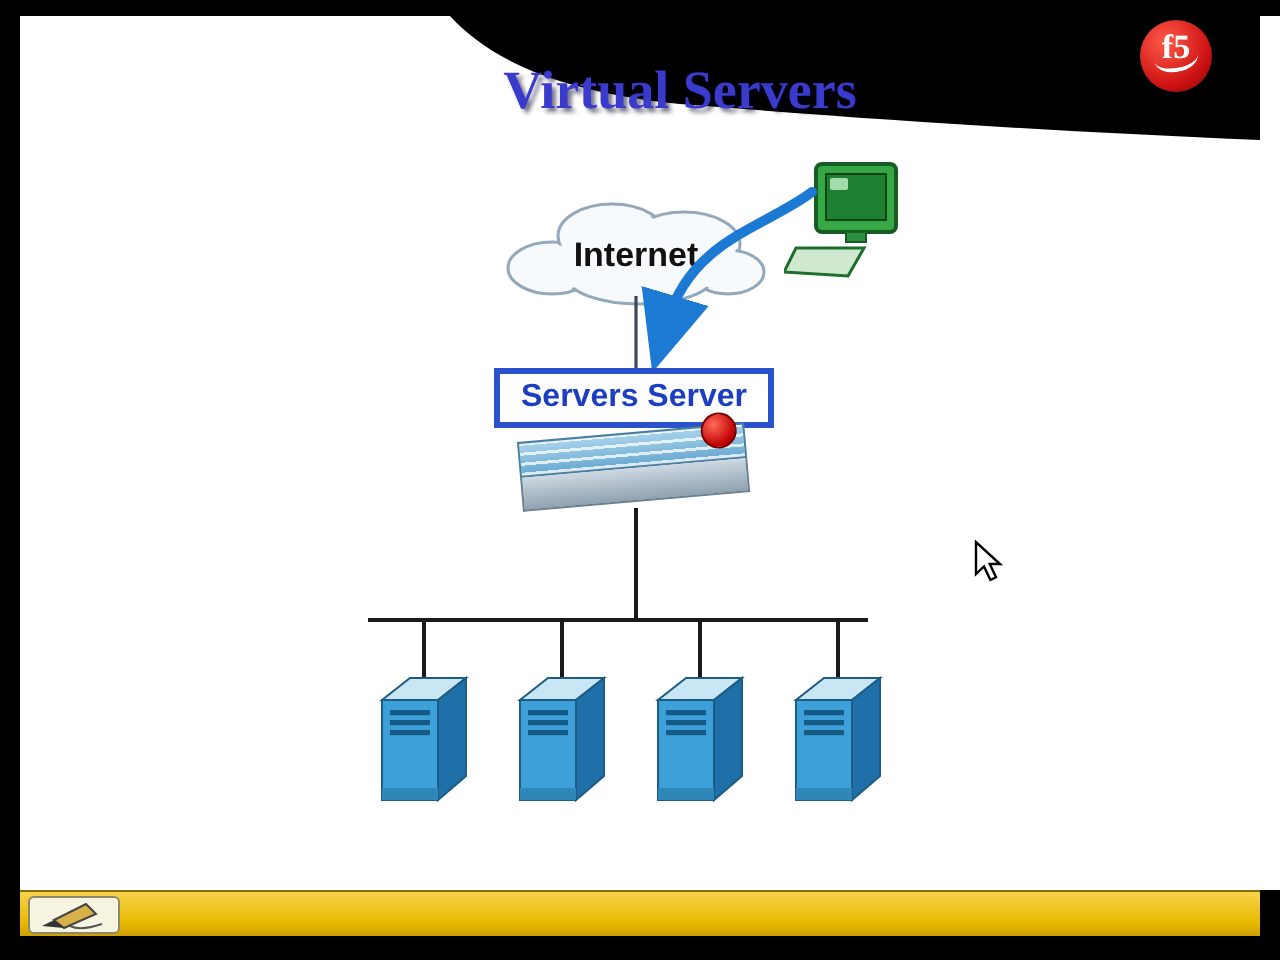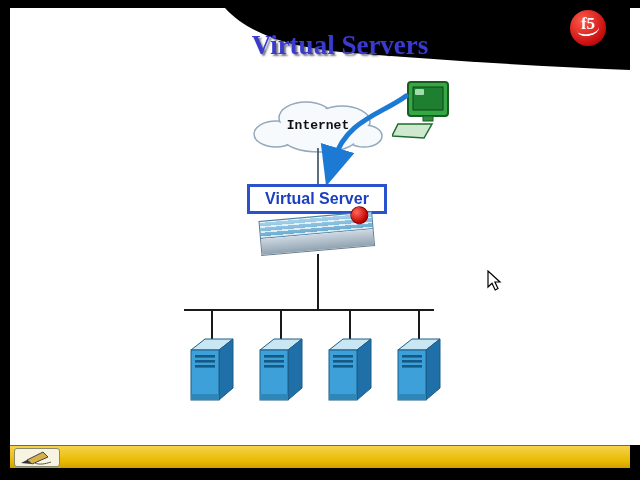--- a/index.html
+++ b/index.html
@@ -16,21 +16,21 @@
            background:radial-gradient(circle at 35% 30%, #ff5a4a, var(--c-logo-red,#cc1111) 65%, #7d0505);
            }
   .f5-text{position:absolute;left:0;top:4px;width:100%;text-align:center;color:#fff;
            font-family:"Liberation Serif",serif;font-weight:bold;font-size:17px;}
   .f5-underline{position:absolute;left:7px;top:12px;width:22px;height:12px;border-bottom:2px solid #fff;
            border-radius:50%;transform:rotate(-10deg);}
 
   
   .cloud{position:absolute;left:238px;top:86px;width:140px;height:62px;z-index:2;}
   .cloud-label{position:absolute;left:0;top:24px;width:100%;text-align:center;
-           font-size:13px;font-weight:bold;color:#111;z-index:3;font-family:Liberation Mono, monospace;}
+           font-size:17px;font-weight:bold;color:#111;z-index:3;}
   .workstation{position:absolute;left:382px;top:72px;z-index:2;}
   .connectors{position:absolute;left:0;top:0;width:620px;height:437px;z-index:4;pointer-events:none;}
   .vs-box{position:absolute;left:237px;top:176px;width:134px;height:24px;background:#fff;z-index:5;
           border:3px solid var(--c-box-border,#2a52cc);text-align:center;line-height:24px;
           font-size:16px;font-weight:bold;color:var(--c-box-text,#1b3fc0);}
   .appliance{position:absolute;left:250px;top:208px;width:114px;height:40px;z-index:5;transform:rotate(-5deg);}
   .app-top{height:16px;border:1px solid #4a7fa0;
            background-image:repeating-linear-gradient(0deg, rgba(255,255,255,.75) 0 1.5px, transparent 1.5px 5px),
                             linear-gradient(#a8d4ec,#68a8d0);}
   .app-front{height:16px;border:1px solid #6a7f8f;border-top:none;
@@ -103,21 +103,21 @@
       <line x1="308" y1="140" x2="308" y2="178" stroke="#39495a" stroke-width="1.6"></line>
       <line x1="308" y1="246" x2="308" y2="302" stroke="#1a1a1a" stroke-width="2"></line>
       <line x1="174" y1="302" x2="424" y2="302" stroke="#1a1a1a" stroke-width="2"></line>
       <line x1="202" y1="302" x2="202" y2="332" stroke="#1a1a1a" stroke-width="2"></line>
       <line x1="271" y1="302" x2="271" y2="332" stroke="#1a1a1a" stroke-width="2"></line>
       <line x1="340" y1="302" x2="340" y2="332" stroke="#1a1a1a" stroke-width="2"></line>
       <line x1="409" y1="302" x2="409" y2="332" stroke="#1a1a1a" stroke-width="2"></line>
       <path d="M396,88 C372,106 336,112 324,152" fill="none" stroke="#1d7ad4" stroke-width="5" stroke-linecap="round" marker-end="url(#ah)"></path>
     </svg>
 
-    <div class="vs-box">Virtual Server</div>
+    <div class="vs-box">Servers Server</div>
 
     <div class="appliance">
       <div class="app-top"></div>
       <div class="app-front"></div>
       <div class="f5-ball"></div>
     </div>
 
     <svg class="server s1" width="46" height="68" viewBox="0 0 46 68">
       <polygon points="2,16 30,16 44,5 16,5" fill="#c9e6f4" stroke="#1d5d85" stroke-width="1"></polygon>
       <polygon points="30,16 44,5 44,54 30,66" fill="#1f6fa8" stroke="#1d5d85" stroke-width="1"></polygon>

